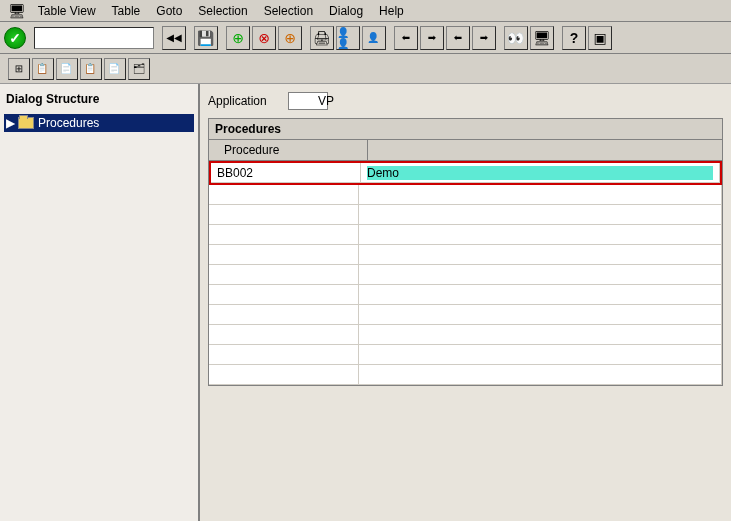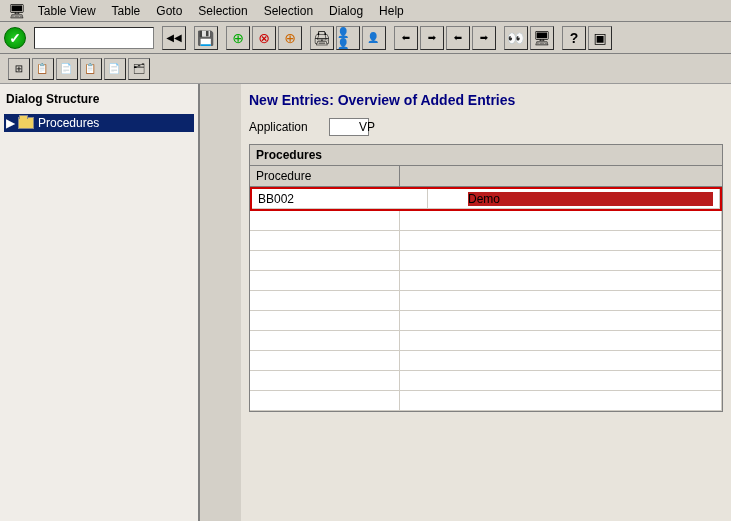--- a/index.html
+++ b/index.html
@@ -13,21 +13,21 @@
     .toolbar-top { background: #d4d0c8; height: 32px; display: flex; align-items: center; padding: 2px 4px; gap: 2px; border-bottom: 1px solid #808080; }
     .toolbar-btn { width: 24px; height: 24px; background: #d4d0c8; border: 1px outset #808080; display: flex; align-items: center; justify-content: center; cursor: pointer; font-size: 14px; }
     .toolbar-separator { width: 4px; }
     .cmd-input { width: 120px; height: 22px; border: 1px inset #808080; background: white; font-size: 12px; padding: 0 4px; }
 
     
     .toolbar-sub { background: #d4d0c8; height: 30px; display: flex; align-items: center; padding: 2px 8px; gap: 2px; border-bottom: 1px solid #999; }
     .sub-btn { width: 22px; height: 22px; background: #d4d0c8; border: 1px outset #808080; display: flex; align-items: center; justify-content: center; cursor: pointer; font-size: 11px; }
 
     
-    .main-content { display: flex; height: calc(521px - 22px - 32px - 30px); gap: 41px; }
+    .main-content { display: flex; height: calc(521px - 22px - 32px - 30px); }
 
     
     .left-panel { width: 200px; background: #f0ede8; border-right: 2px solid #808080; padding: 4px; }
     .dialog-title { font-weight: bold; font-size: 12px; padding: 4px 2px; margin-bottom: 4px; }
     .tree-item { display: flex; align-items: center; padding: 2px 2px; cursor: pointer; }
     .tree-item.selected { background: #0a246a; color: white; }
     .tree-item .indent { width: 12px; }
     .tree-item .indent2 { width: 24px; }
     .folder-icon { width: 16px; height: 12px; background: #f0d060; border: 1px solid #888; margin-right: 4px; display: inline-block; position: relative; }
     .folder-icon::before { content: ''; position: absolute; top: -3px; left: 0; width: 7px; height: 3px; background: #f0d060; border: 1px solid #888; border-bottom: none; }
@@ -36,26 +36,26 @@
     .right-panel { flex: 1; background: #e8e4dc; padding: 8px; overflow: auto; }
     .field-row { display: flex; align-items: center; margin-bottom: 6px; }
     .field-label { width: 80px; font-size: 12px; }
     .field-value { width: 40px; height: 18px; border: 1px solid #808080; background: white; font-size: 12px; padding: 0 3px; display: flex; align-items: center; }
 
     
     .procedures-section { margin-top: 8px; border: 1px solid #808080; background: white; }
     .procedures-header { background: #d4d0c8; padding: 3px 6px; font-weight: bold; font-size: 12px; border-bottom: 1px solid #808080; }
     .table-container { width: 100%; }
     .table-header { display: flex; background: #d4d0c8; border-bottom: 1px solid #808080; }
-    .table-header-cell { padding: 3px 6px; font-size: 12px; font-weight: normal; border-right: 1px solid #808080; }
+    .table-header-cell { padding: 3px 6px; font-size: 12px; font-weight: normal; border-right: 1px solid #808080; margin-left: 9px; }
     .table-header-cell.procedure-col { width: 150px; }
     .table-header-cell.description-col { flex: 1; }
     .table-row { display: flex; border-bottom: 1px solid #d0ccc4; min-height: 20px; }
     .table-cell { padding: 2px 6px; font-size: 12px; border-right: 1px solid #d0ccc4; display: flex; align-items: center; }
-    .table-cell.procedure-col { width: 176px; }
+    .table-cell.procedure-col { width: 150px; }
     .table-cell.description-col { flex: 1; }
     .table-cell input { border: none; outline: none; font-size: 12px; width: 100%; background: #fffff0; }
     .table-cell.procedure-input input { background: white; }
 
     
     .empty-row { height: 20px; display: flex; border-bottom: 1px solid #d0ccc4; }
     .empty-cell { border-right: 1px solid #d0ccc4; }
     .empty-cell.procedure-col { width: 150px; }
     .empty-cell.description-col { flex: 1; }
 
@@ -146,42 +146,41 @@
     <div class="tree-item selected">
       <span class="indent">▶</span>
       <span class="folder-icon"></span>
       <span>Procedures</span>
     </div>
 
   </div>
 
   <div class="right-panel">
 
-    <div style="font-weight:bold; font-size:14px; margin-bottom:10px; color:#000080;">New Entries: Overview of Added Entries</div>
 
     <div class="field-row">
       <span class="field-label">Application</span>
       <div class="field-value" style="cursor:pointer;padding-left:29px;">VP</div>
     </div>
 
     <div class="procedures-section">
       <div class="procedures-header">Procedures</div>
       <div class="table-container">
 
         <div class="table-header">
           <div class="table-header-cell procedure-col">Procedure</div>
         </div>
 
         <div style="border: 2px solid #cc0000; margin: 0;">
           <div class="table-row">
             <div class="table-cell procedure-col procedure-input">
               <input type="text" value="BB002" style="background: white;">
             </div>
             <div class="table-cell description-col">
-              <input type="text" value="Demo" style="background: #b91c1c; margin-left: 34px;">
+              <input type="text" value="Demo" style="background: #5eead4;">
             </div>
           </div>
         </div>
 
         <div class="empty-row">
             <div class="empty-cell procedure-col"></div>
             <div class="empty-cell description-col"></div>
           </div>
         <div class="empty-row">
             <div class="empty-cell procedure-col"></div>

